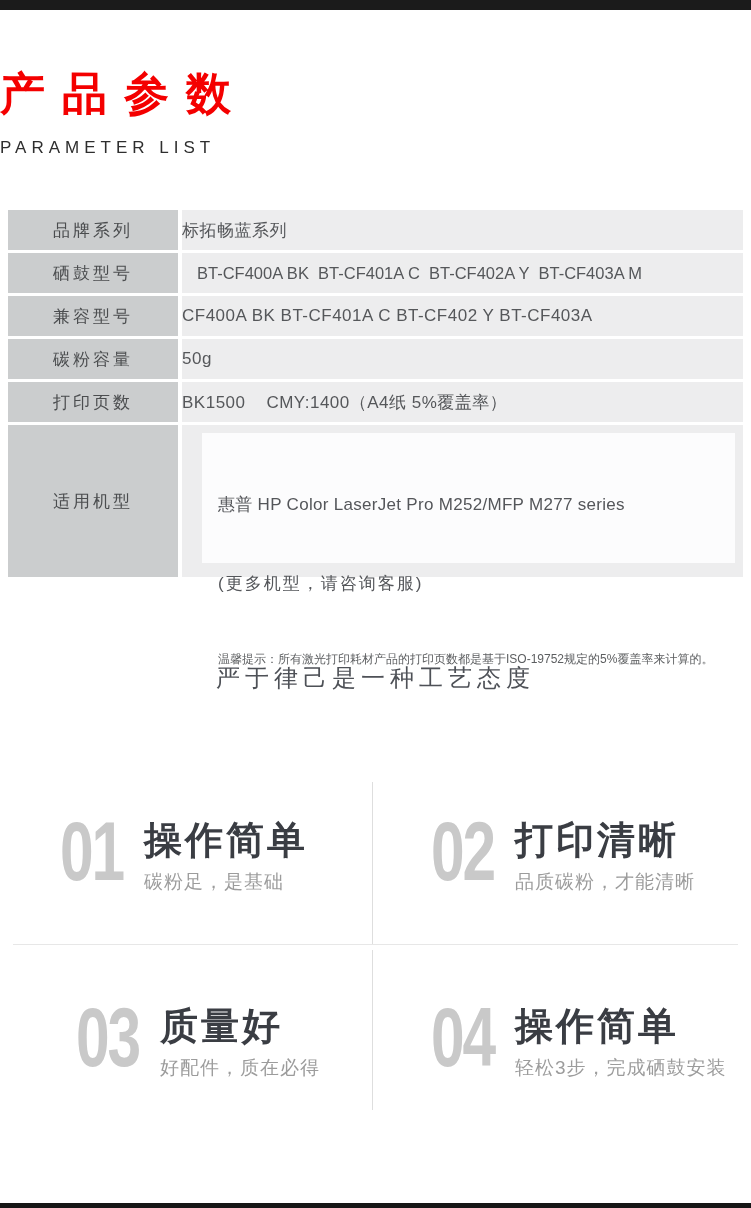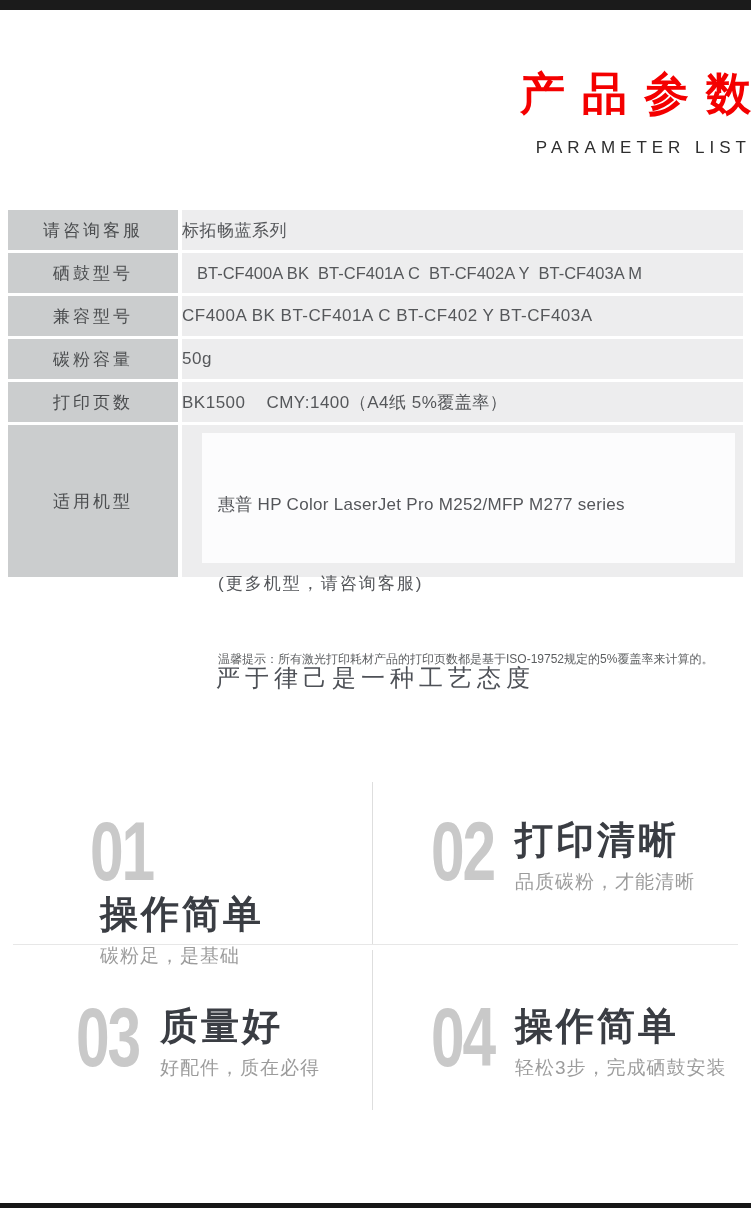--- a/index.html
+++ b/index.html
@@ -5,21 +5,21 @@
   html,body{margin:0;padding:0;}
   body{
     width:751px;height:1208px;position:relative;overflow:hidden;
     background:#ffffff;font-family:"Liberation Sans",sans-serif;
   }
   
   .topbar{position:absolute;top:0;left:0;width:751px;height:10px;background:#1b1b1b;}
   .bottombar{position:absolute;bottom:0;left:0;width:751px;height:5px;background:#161616;}
 
   
-  .header{position:absolute;top:70px;left:0;width:751px;text-align:right;}
+  .header{position:absolute;top:70px;left:0;width:751px;text-align:left;}
   .header-title{
     display:inline-block;font-size:45px;font-weight:bold;color:#f40000;
     letter-spacing:17px;margin-right:-17px;line-height:1.05;
   }
   .header-sub{
     margin-top:21px;font-size:17px;color:#2e2e2e;
     letter-spacing:5px;
   }
 
   
@@ -55,21 +55,21 @@
     margin-top:17px;font-size:24px;color:#4e5157;letter-spacing:5px;
   }
 
   
   .vline{position:absolute;left:372px;width:1px;background:#dedede;}
   .vline.seg1{top:782px;height:162px;}
   .vline.seg2{top:950px;height:160px;}
   .hline{position:absolute;top:944px;left:13px;width:725px;height:1px;background:#e7e7e7;}
 
   .feature{position:absolute;display:flex;align-items:flex-start;}
-  .feature.f1{left:90px;top:820px;flex-direction:column;}
+  .feature.f1{left:60px;top:820px;}
   .feature.f2{left:431px;top:820px;}
   .feature.f3{left:76px;top:1006px;}
   .feature.f4{left:431px;top:1006px;}
   .feat-num{
     flex:0 0 74px;width:74px;font-size:84px;font-weight:bold;color:#c9c9c9;
     line-height:62px;letter-spacing:-3px;transform:scaleX(0.72);transform-origin:left top;
   }
   .feat-text{margin-left:10px;}
   .feat-title{font-size:38px;font-weight:600;color:#3a3d43;letter-spacing:3px;line-height:1.1;}
   .feat-desc{font-size:19px;color:#9c9c9c;margin-top:7px;letter-spacing:1px;}
@@ -79,21 +79,21 @@
 
 <div class="topbar"></div>
 
 <div class="header">
   <div class="header-title">产品参数</div>
   <div class="header-sub">PARAMETER LIST</div>
 </div>
 
 <div class="spec-table">
   <div class="spec-row simple">
-    <div class="spec-label">请咨询客服</div>
+    <div class="spec-label">品牌系列</div>
     <div class="spec-value">标拓畅蓝系列</div>
   </div>
   <div class="spec-row simple">
     <div class="spec-label">硒鼓型号</div>
     <div class="spec-value dense">BT-CF400A BK  BT-CF401A C  BT-CF402A Y  BT-CF403A M</div>
   </div>
   <div class="spec-row simple">
     <div class="spec-label">兼容型号</div>
     <div class="spec-value">CF400A BK BT-CF401A C BT-CF402 Y BT-CF403A</div>
   </div>

